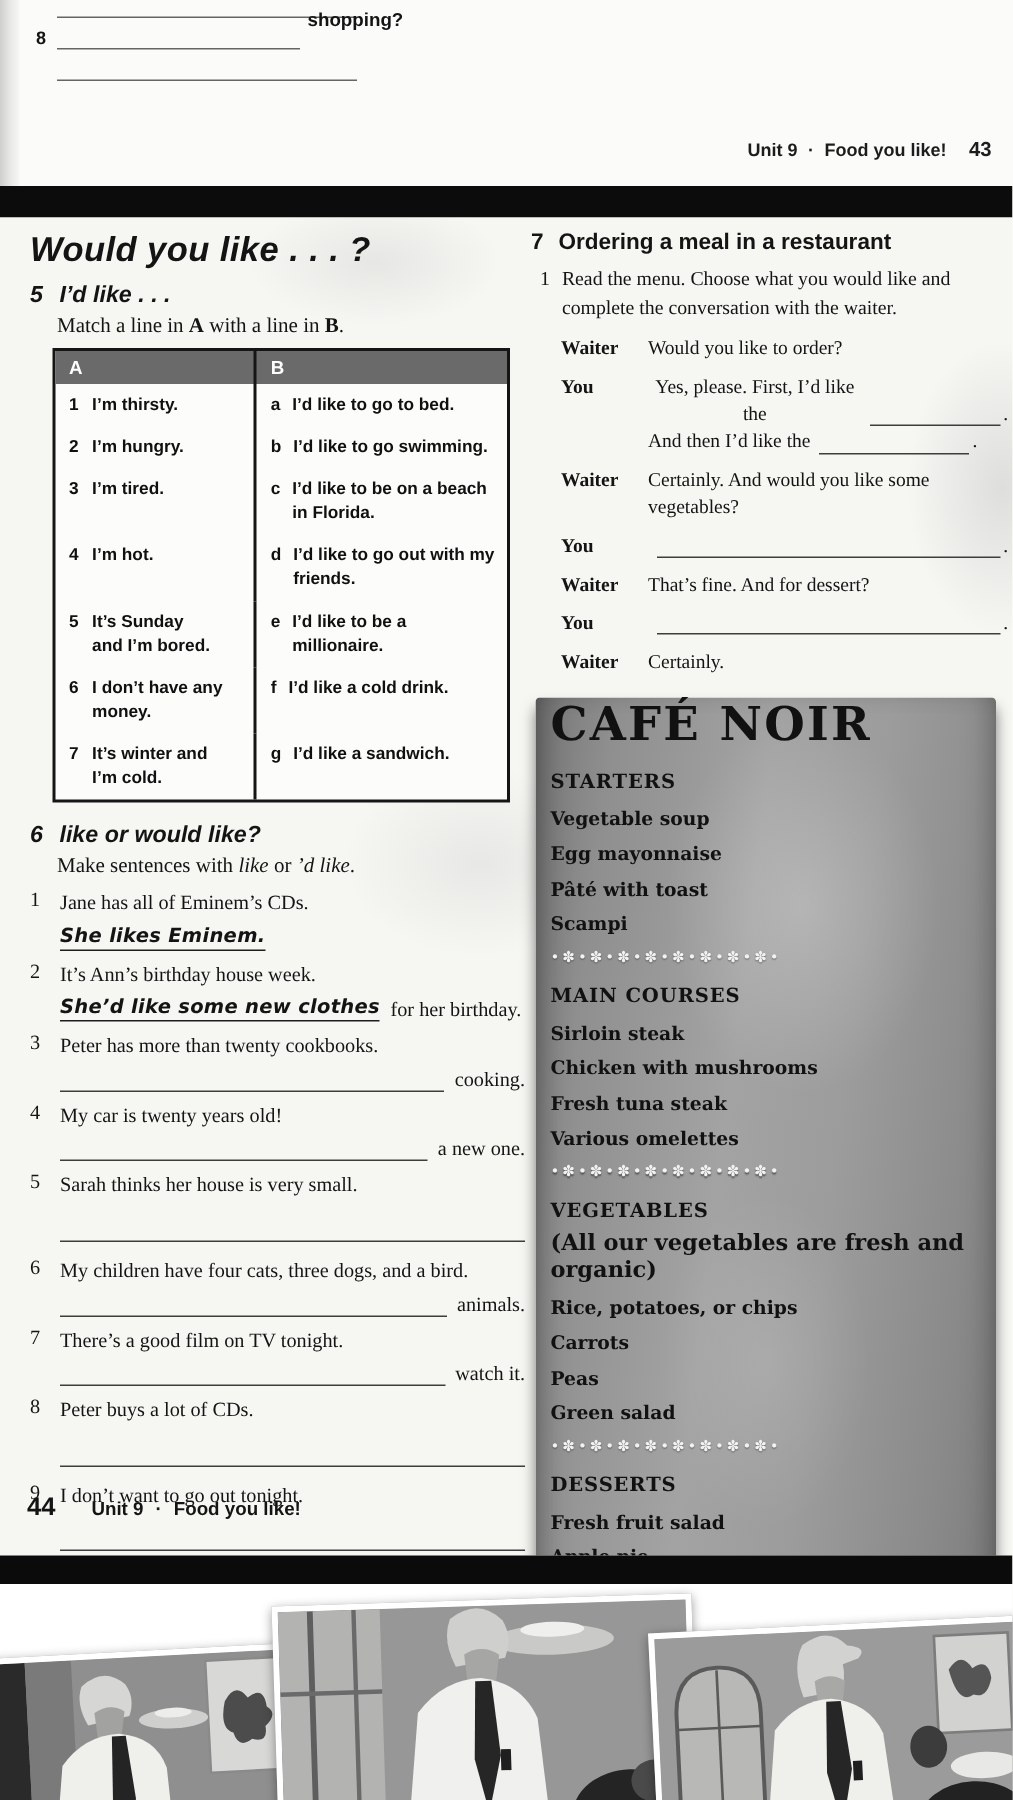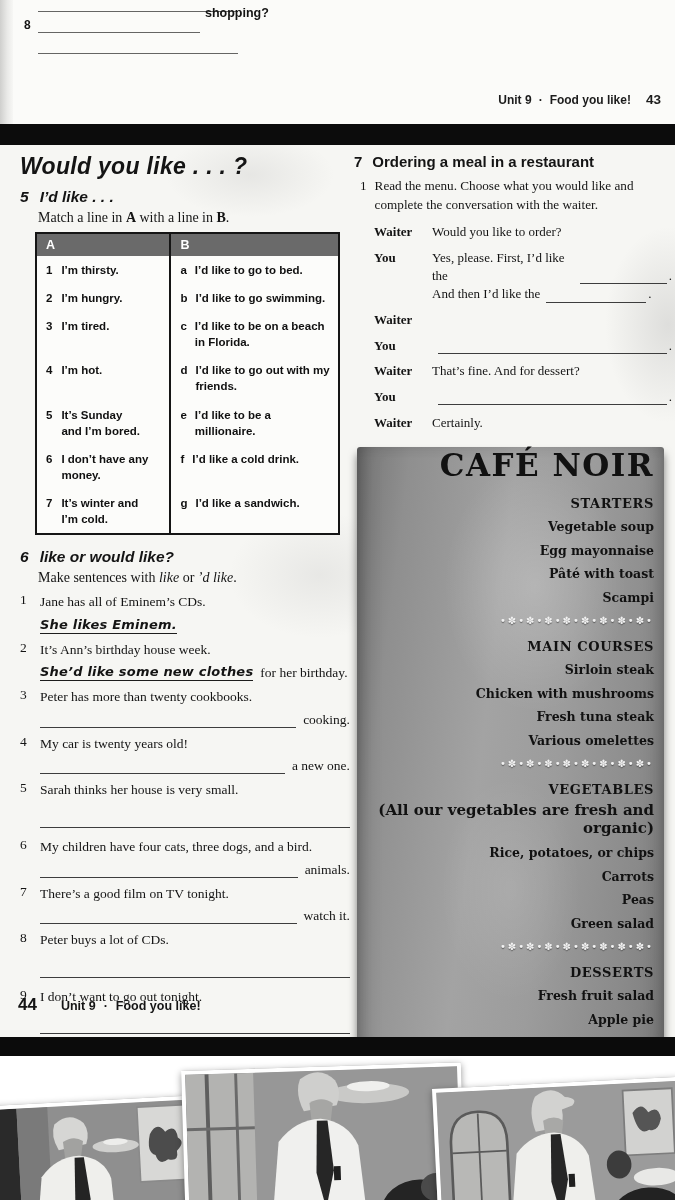--- a/index.html
+++ b/index.html
@@ -62,26 +62,26 @@
   .footer44{position:absolute;left:18px;bottom:22px;display:flex;align-items:baseline;gap:8px;
     font:bold 12.5px "Liberation Sans",sans-serif;}
   .footer44 .pgnum{font-size:17px;margin-right:16px;}
   
   .x7-head{display:flex;gap:10px;font:bold 15px "Liberation Sans",sans-serif;margin:0 0 6px 2px;}
   .x7-instr{display:flex;gap:8px;font:13.2px/1.45 "Liberation Serif",serif;margin-left:8px;width:312px;}
   .dialog{margin:9px 0 0 22px;}
   .dlg-row{display:flex;margin-top:7.5px;font:13px/1.4 "Liberation Serif",serif;}
   .speaker{width:58px;flex:0 0 58px;font-weight:bold;}
   .dtext{flex:1;}
-  .dline{display:flex;align-items:flex-end;}
+  .dline{display:flex;align-items:flex-end;text-align:center;}
   .dline .blank{margin:0 2px 1px 6px;}
   .b-short{width:92px;} .b-short2{width:100px;} .b-long{flex:1;margin-right:2px;}
   
   .menu-card{position:relative;margin:15px 0 0 5px;width:307px;box-sizing:border-box;
-    padding:0 10px 20px 10px;text-align:right;color:#111;
+    padding:0 10px 20px 10px;text-align:left;color:#111;
     background:
       radial-gradient(ellipse 130px 180px at 58% 22%, rgba(255,255,255,.22), transparent 70%),
       radial-gradient(ellipse 100px 160px at 50% 70%, rgba(255,255,255,.12), transparent 70%),
       linear-gradient(97deg,#767676 0%,#8f8f8f 14%,#a3a3a3 42%,#9c9c9c 62%,#8a8a8a 86%,#7c7c7c 100%);
     border-radius:3px 3px 46% 46% / 3px 3px 16px 16px;
     box-shadow:0 7px 9px rgba(0,0,0,.5), inset 0 -16px 20px -8px rgba(0,0,0,.38),
       inset 14px 0 22px -12px rgba(0,0,0,.3), inset -14px 0 22px -12px rgba(0,0,0,.22);
     font-family:"DejaVu Serif",serif;}
   .menu-title{font-size:31px;font-weight:bold;letter-spacing:1.5px;margin:6px 0 10px 0;}
   .menu-header{font-size:13px;font-weight:bold;letter-spacing:.6px;margin:13px 0 4px 0;}
@@ -345,20 +345,21 @@
               </span>
             <span class="dline">
                 <span>And then I’d like the</span>
                 <span class="blank b-short2"></span>
                 <span>.</span>
               </span>
           </span>
         </div>
         <div class="dlg-row">
           <span class="speaker">Waiter</span>
+          <span class="dtext">Certainly. And would you like some vegetables?</span>
         </div>
         <div class="dlg-row">
           <span class="speaker">You</span>
           <span class="dtext dline">
               <span class="blank b-long"></span>
               <span>.</span>
             </span>
         </div>
         <div class="dlg-row">
           <span class="speaker">Waiter</span>

